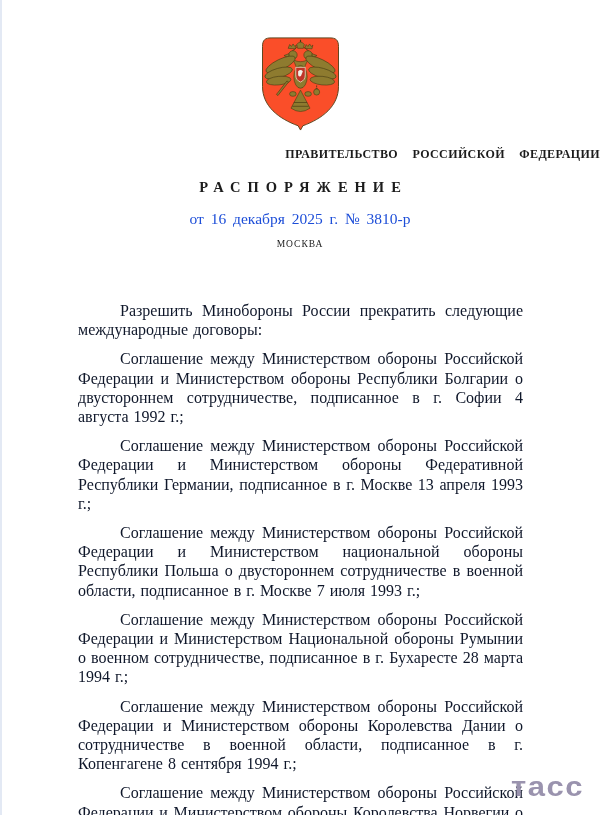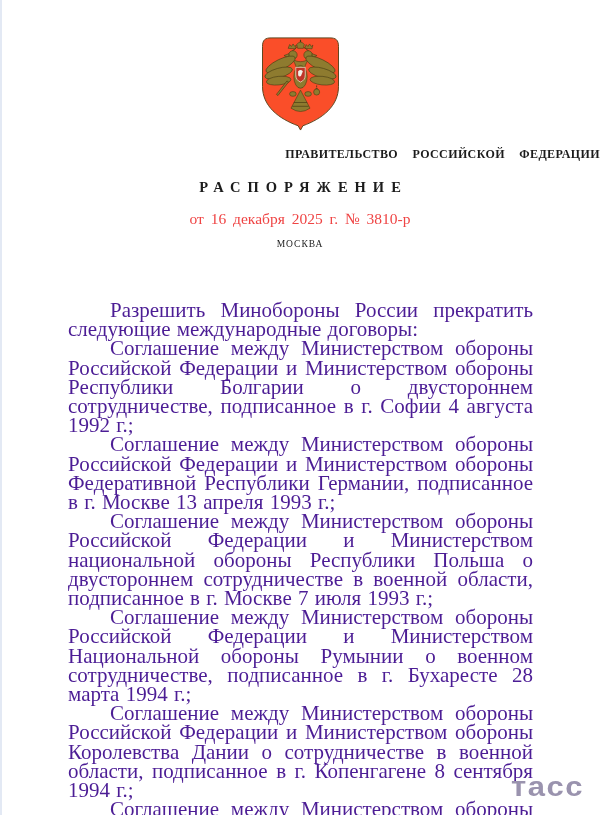--- a/index.html
+++ b/index.html
@@ -43,41 +43,41 @@
     letter-spacing: 7px;
     text-indent: 7px; 
     color: #1c1c1c;
     font-weight: bold;
   }
   .date-line {
     margin-top: 14px;
     text-align: center;
     font-size: 15.5px;
     word-spacing: 3px;
-    color: #ef4444;
+    color: #1d4ed8;
   }
   .city {
     margin-top: 11px;
     text-align: center;
     font-size: 9.5px;
     letter-spacing: 1px;
     color: #1c1c1c;
   }
   .doc-body {
     margin: 52px 67px 0 68px;
     width: 465px;
   }
   .doc-body p.para {
-    margin: 0;
+    margin: 10px;
     text-align: justify;
     text-indent: 42px;
-    font-size: 21px;
+    font-size: 16px;
     line-height: 19.2px;
     word-spacing: 1px;
-    color: #4c1d95;
+    color: #0f172a;
   }
   .tass-watermark {
     position: absolute;
     right: 16px;
     bottom: 13px;
     font-family: "Liberation Sans", sans-serif;
     font-weight: 700;
     font-size: 31px;
     line-height: 1;
     letter-spacing: 1.5px;

